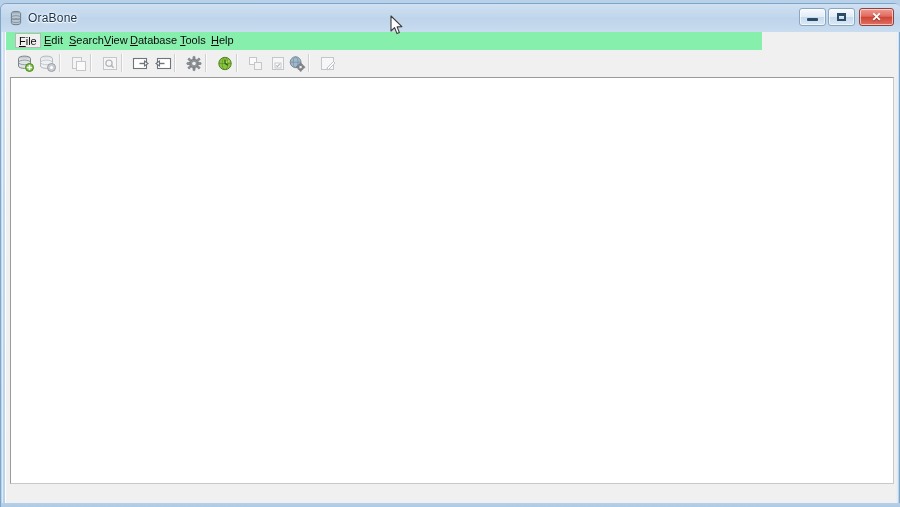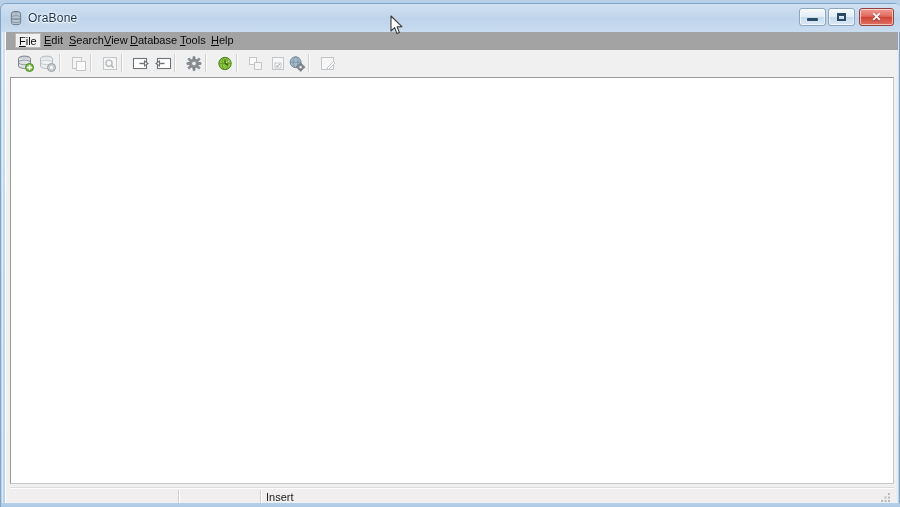--- a/index.html
+++ b/index.html
@@ -107,22 +107,22 @@
     background: #f0f0f0;
     box-sizing: border-box;
     border-left: 1px solid #ffffff;
     border-right: 1px solid #e9eef4;
   }
 
   
   #menubar {
     position: absolute;
     left: 0; top: 0;
-    width: 892px; height: 18px;
-    background: #a3a3a3;
+    width: 756px; height: 18px;
+    background: #86efac;
     text-decoration: underline;
   }
   .menu-item {
     position: absolute;
     top: 1px;
     height: 15px;
     line-height: 15px;
     font-size: 11px;
     color: #0b0b0b;
     padding: 0 4px;
@@ -426,44 +426,20 @@
           <path d="M10 15 L16.5 8.5 L18 10 L11.5 16.5 Z" fill="#fdfdfd" stroke="#c0c4c7" stroke-width="1"></path>
           <path d="M10 15 L10 16.8 L11.5 16.5" fill="#d8dbde" stroke="#c0c4c7" stroke-width=".8"></path>
         </svg>
       </div>
     </div>
 
     <div id="editor-frame">
       <div id="editor-area"></div>
     </div>
 
-    <div id="statusbar">
-      <div class="status-panel" style="left:0px;width:168px"></div>
-      <div class="status-div" style="left:168px"></div>
-
-      <div class="status-panel" style="left:170px;width:80px"></div>
-      <div class="status-div" style="left:250px"></div>
-
-      <div class="status-panel" style="left:252px;width:120px">Insert</div>
-
-      <div class="status-panel" style="left:374px;width:500px"></div>
-
-      <span id="grip">
-        <svg width="14" height="14" viewBox="0 0 14 14">
-          <g fill="#b9bcbf">
-            <rect x="10" y="10" width="2" height="2"></rect>
-            <rect x="6.5" y="10" width="2" height="2"></rect>
-            <rect x="10" y="6.5" width="2" height="2"></rect>
-            <rect x="3" y="10" width="2" height="2"></rect>
-            <rect x="10" y="3" width="2" height="2"></rect>
-            <rect x="6.5" y="6.5" width="2" height="2"></rect>
-          </g>
-        </svg>
-      </span>
-    </div>
   </div>
 
   <div id="bottom-lip"></div>
 
 
   <div id="cursor">
     <svg width="14" height="21" viewBox="0 0 14 21">
       <path d="M1,1 L1,16 L4.6,12.6 L7,18.6 L9.4,17.6 L7.1,11.9 L11.9,11.6 Z" fill="#ffffff" stroke="#3b3b3b" stroke-width="1.1" stroke-linejoin="round"></path>
     </svg>
   </div>

